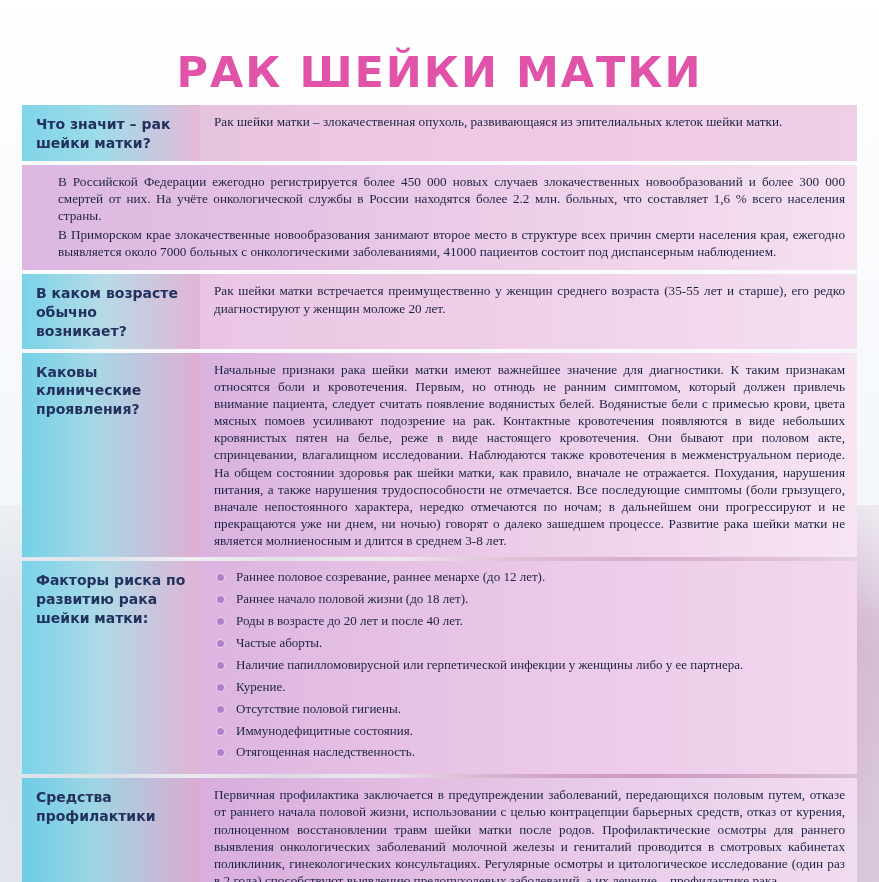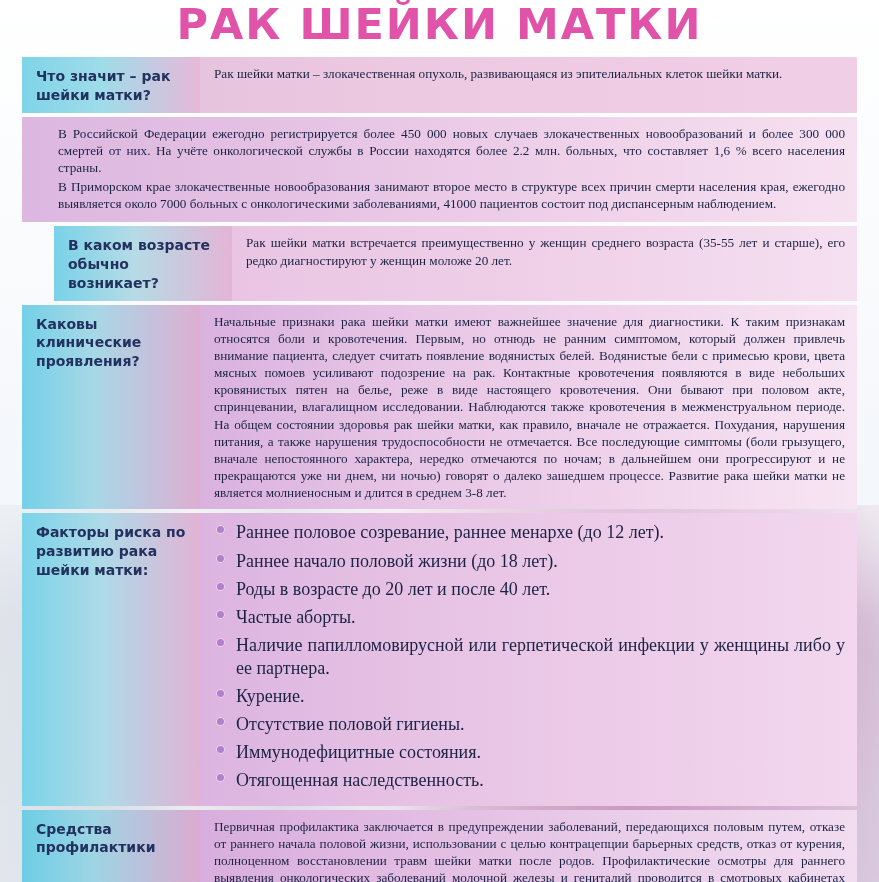--- a/index.html
+++ b/index.html
@@ -49,20 +49,21 @@
   .title {
     text-align: center;
     font-family: "DejaVu Sans", sans-serif;
     font-weight: bold;
     font-size: 43px;
     letter-spacing: 2px;
     color: #e053a8;
     padding-top: 2px;
     line-height: 1.05;
     text-shadow: 0 1px 0 #ffffff;
+    margin-top: 48px;
   }
 
   .rows { margin-top: 10px; }
 
   .row {
     display: flex;
     align-items: stretch;
     margin-bottom: 4px;
   }
 
@@ -85,42 +86,42 @@
     text-align: justify;
   }
 
   
   .g-label-a { background: linear-gradient(90deg, #7fd4e8 0%, #9fdce9 45%, #e7b9d8 100%); }
   .g-body-a  { background: linear-gradient(90deg, #e7c4de 0%, #eec9e2 40%, #f0cfe6 100%); }
 
   .g-label-b { background: linear-gradient(90deg, #6fcfe6 0%, #a8d9e6 40%, #e0aed2 100%); }
   .g-body-b  { background: linear-gradient(90deg, #dcb7e0 0%, #e6c3e4 35%, #f0d3ea 70%, #f6e1f1 100%); padding-left: 36px; }
 
-  .g-label-c { background: linear-gradient(90deg, #79d2e8 0%, #b6dbe6 45%, #e3b4d5 100%); margin-left: 32px; }
+  .g-label-c { background: linear-gradient(90deg, #79d2e8 0%, #b6dbe6 45%, #e3b4d5 100%); }
   .g-body-c  { background: linear-gradient(90deg, #e9c5e3 0%, #efd0e8 50%, #f5e0f1 100%); }
 
   .g-label-d { background: linear-gradient(90deg, #74d0e7 0%, #a6d8e6 40%, #dfaed2 100%); }
   .g-body-d  { background: linear-gradient(90deg, #d9b2de 0%, #e7c4e5 30%, #f0d4eb 65%, #f7e5f3 100%); }
 
   .g-label-e { background: linear-gradient(90deg, #7ad3e9 0%, #aedae7 45%, #e2b3d5 100%); }
   .g-body-e  { background: linear-gradient(90deg, #dcb4e0 0%, #e4bfe3 25%, #ebc9e7 55%, #f2d7ee 100%); }
 
   .g-label-f { background: linear-gradient(90deg, #6dcde5 0%, #9ed5e4 40%, #dcaad0 100%); }
   .g-body-f  { background: linear-gradient(90deg, #d8aedd 0%, #e2bbe2 30%, #ead0ea 70%, #f2dcf0 100%); }
 
   ul.bullets {
     margin: 0;
     padding: 0;
     list-style: none;
   }
   ul.bullets li {
     position: relative;
     padding: 0 0 0 22px;
     margin: 0 0 5.5px 0;
-    font-size: 18px;
+    font-size: 13px;
     line-height: 1.26;
     color: #1b2344;
   }
   ul.bullets li:before {
     content: "";
     position: absolute;
     left: 2px;
     top: 4px;
     width: 9px;
     height: 9px;

